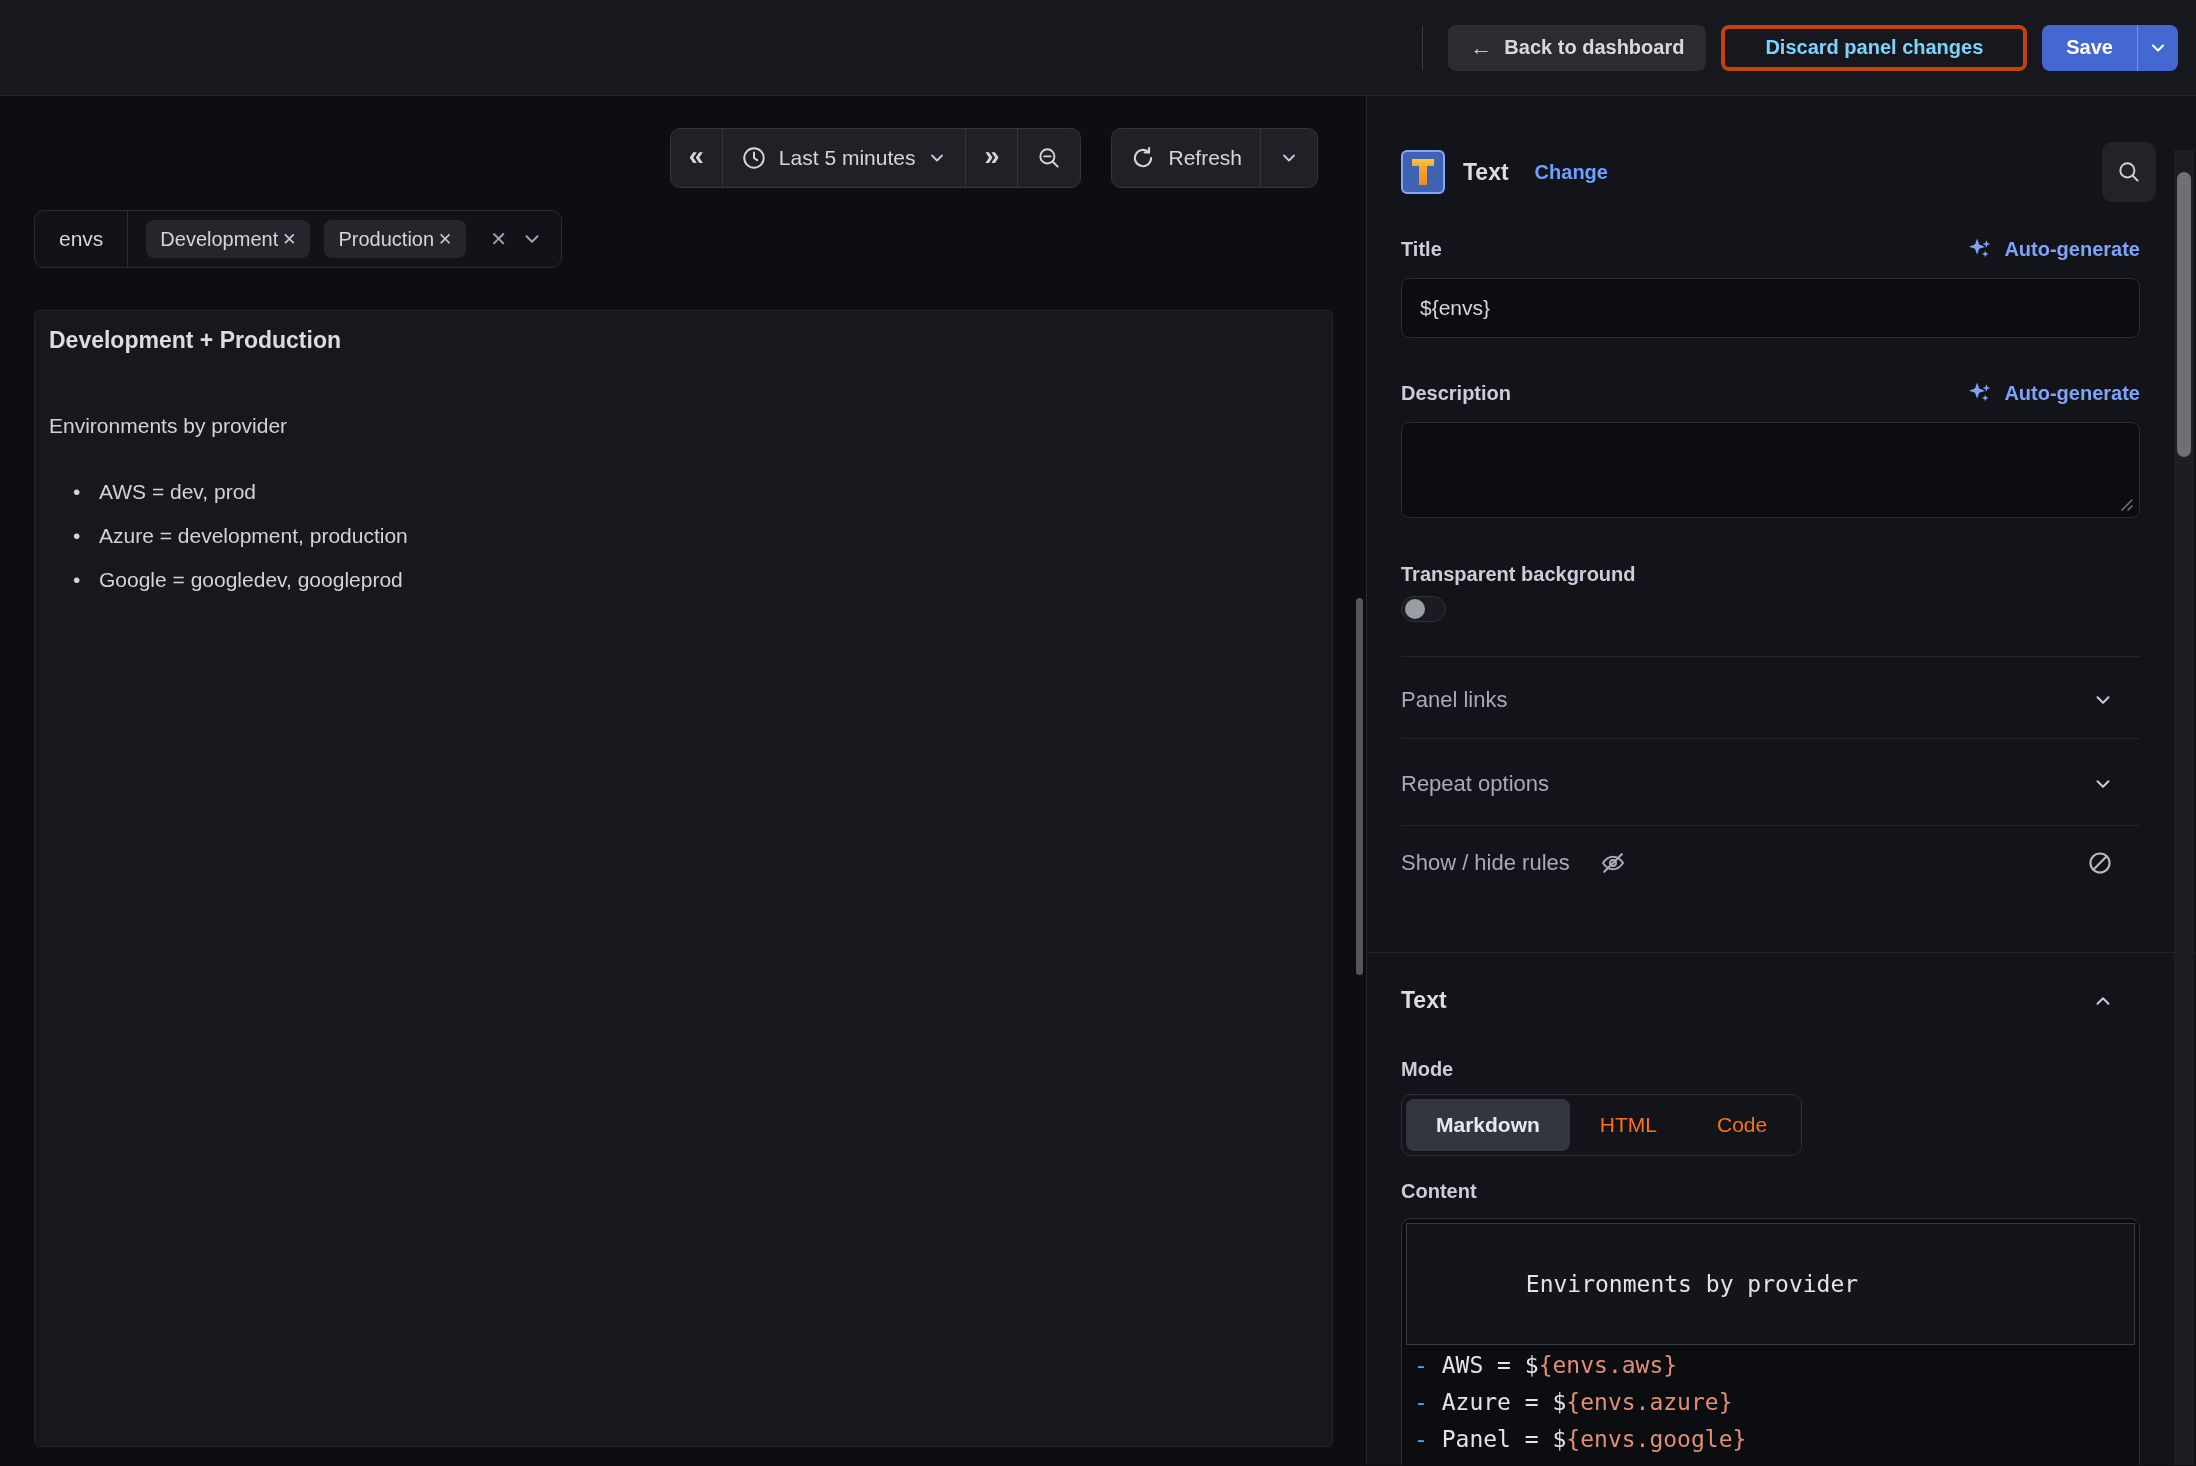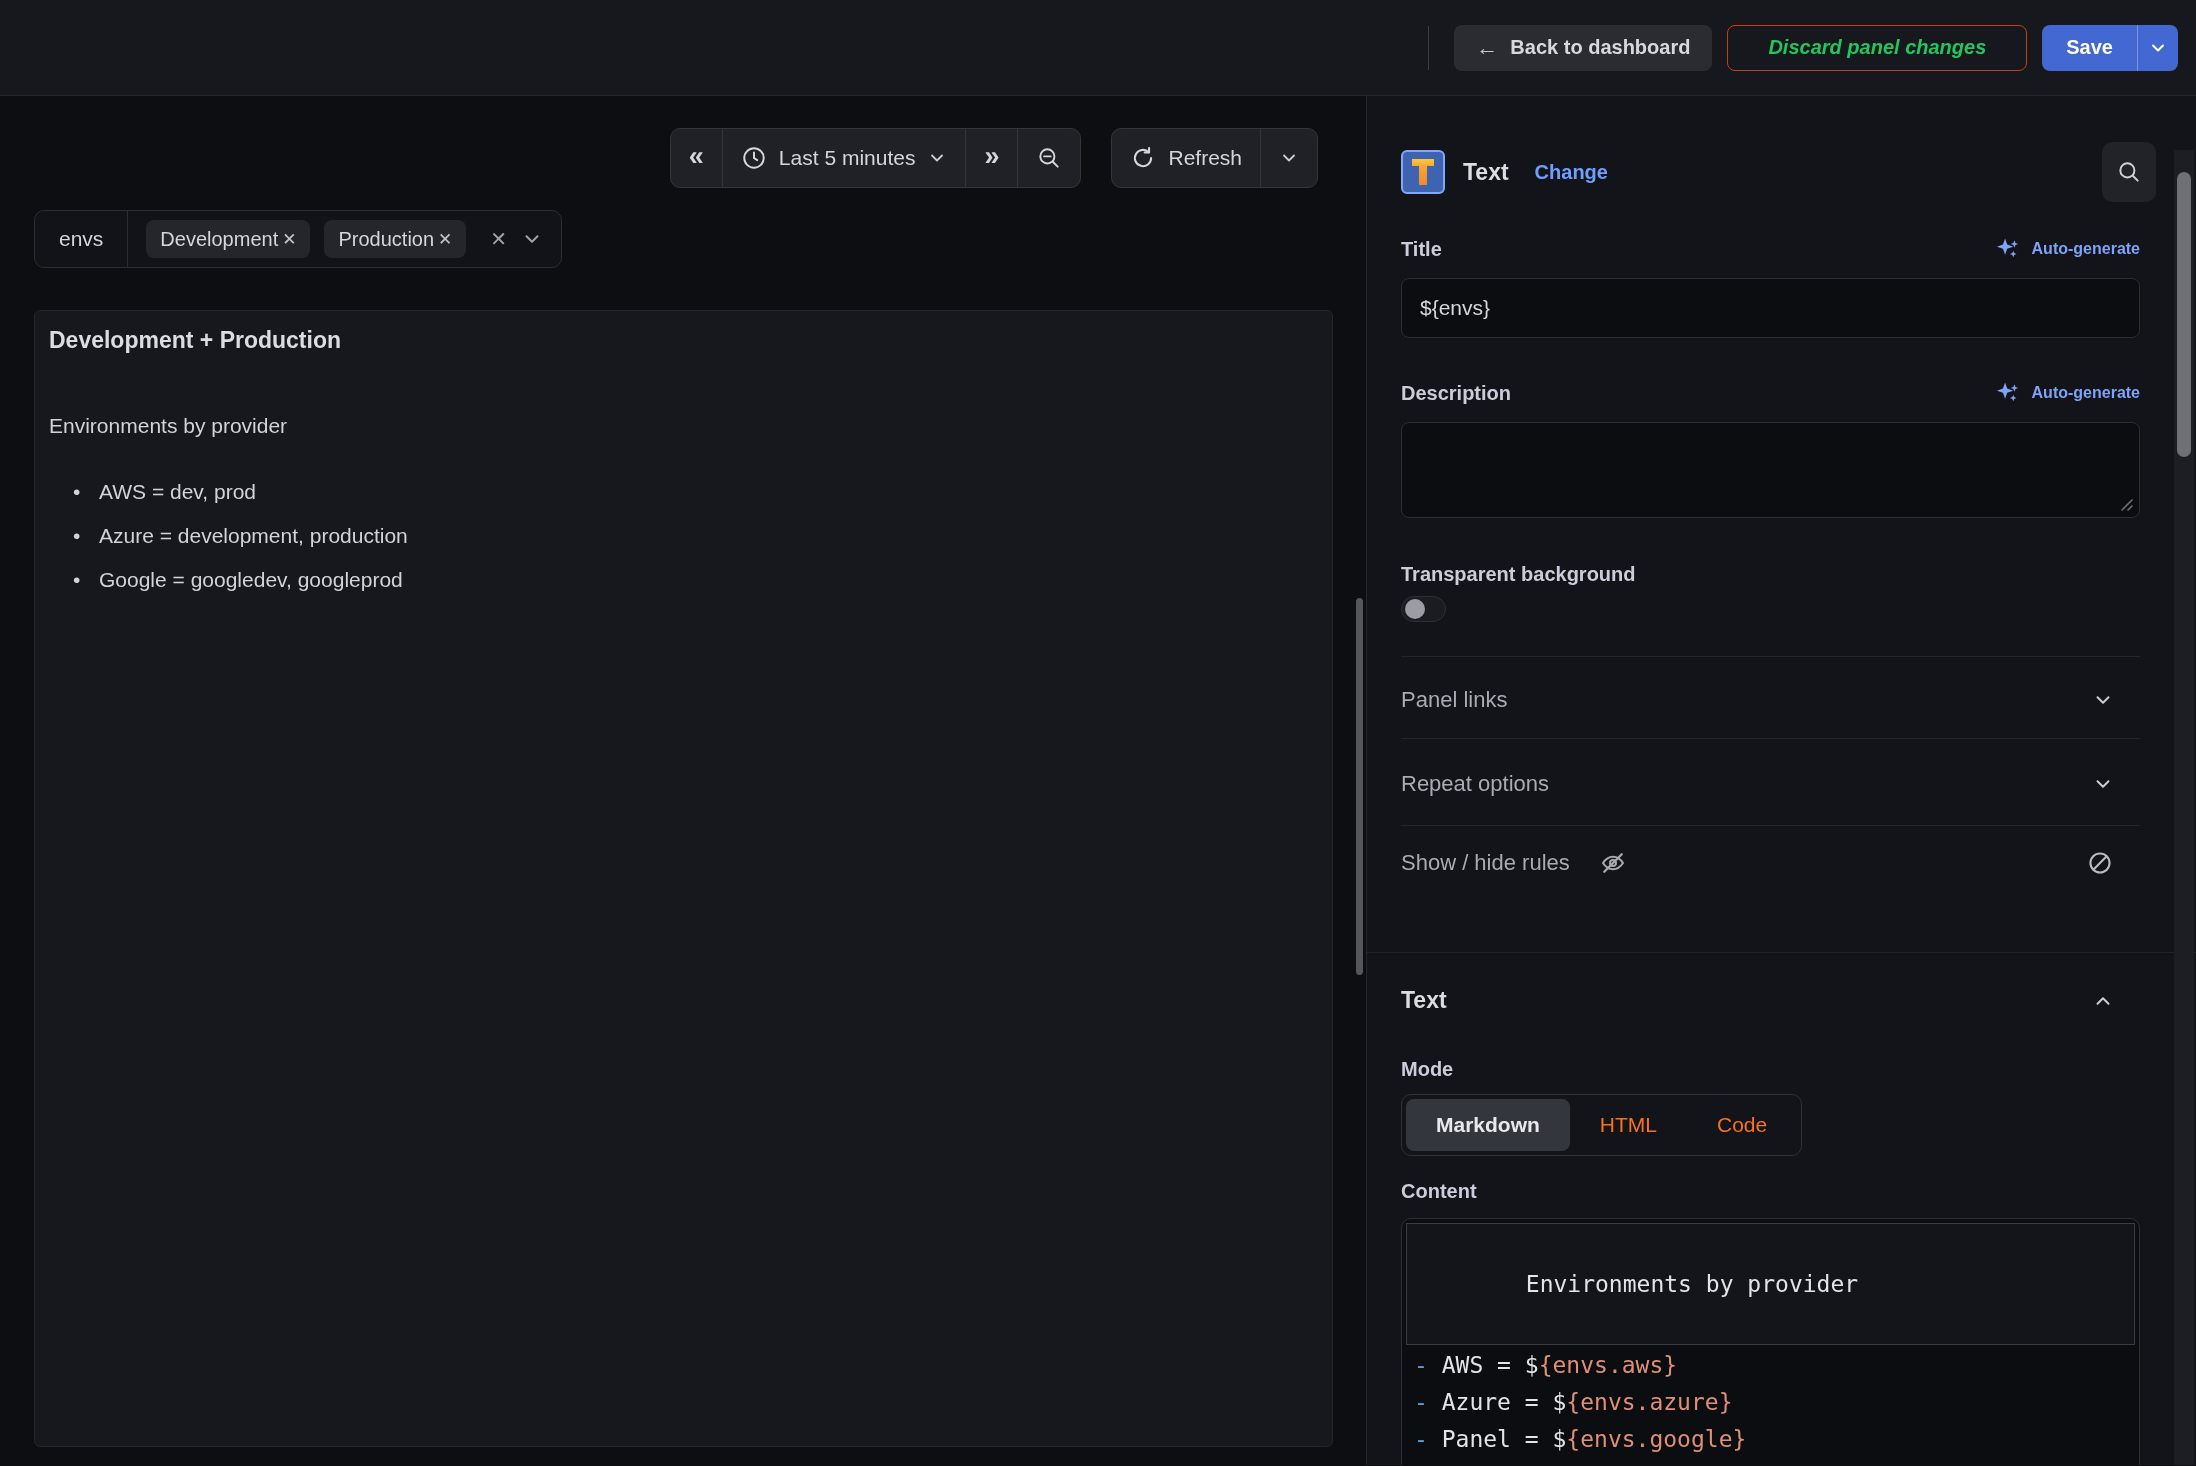--- a/index.html
+++ b/index.html
@@ -20,21 +20,21 @@
   }
   .topbar-divider { width:1px; height:44px; background:#3a3b41; margin-right:10px; }
   .btn {
     height:46px; border-radius:8px; display:inline-flex; align-items:center;
     justify-content:center; font-size:20px; font-weight:600; cursor:pointer;
     white-space:nowrap; border:none;
   }
   .btn-back { background:#2b2c32; color:#d8d9de; padding:0 22px; gap:12px; }
   .btn-back .arrow { font-size:22px; color:#c6c8ce; font-weight:400; }
   .btn-discard {
-    background:transparent; border:1px solid #c2410c; color:#22c55e; padding:0 40px;font-style:italic;
+    background:transparent; border:4px solid #c2410c; color:#7dd3fc; padding:0 40px;
   }
   .btn-save-group { display:flex; }
   .btn-save {
     background:#4468d2; color:#ffffff; padding:0 24px; border-radius:8px 0 0 8px;
   }
   .btn-save-caret {
     background:#4468d2; width:41px; border-radius:0 8px 8px 0;
     border-left:1px solid rgba(255,255,255,.28);
     display:flex; align-items:center; justify-content:center; cursor:pointer;
   }
@@ -110,21 +110,21 @@
   .change-link { margin-left:26px; }
   .search-btn {
     margin-left:auto; margin-right:-16px; width:54px; height:60px;
     background:#222329; border-radius:10px; display:flex; align-items:center;
     justify-content:center; cursor:pointer;
   }
 
   .label-row { height:26px; margin-bottom:16px; display:flex; align-items:center; }
   .field-label { font-size:20px; font-weight:600; color:#ccccdc; }
   .autogen { margin-left:auto; display:flex; align-items:center; gap:10px; cursor:pointer; }
-  .autogen span { color:#7ea3f8; font-size:16px; font-weight:600; }
+  .autogen span { color:#7ea3f8; font-size:20px; font-weight:600; }
 
   .text-input {
     height:60px; margin-bottom:42px; background:#0c0d11; border:1px solid #2c2d33;
     border-radius:8px; display:flex; align-items:center; padding:0 18px;
     font-size:21px; color:#d6d7dc; cursor:text;
   }
   .text-area {
     position:relative; height:96px; margin-bottom:44px; background:#0c0d11;
     border:1px solid #2c2d33; border-radius:8px; cursor:text;
   }

